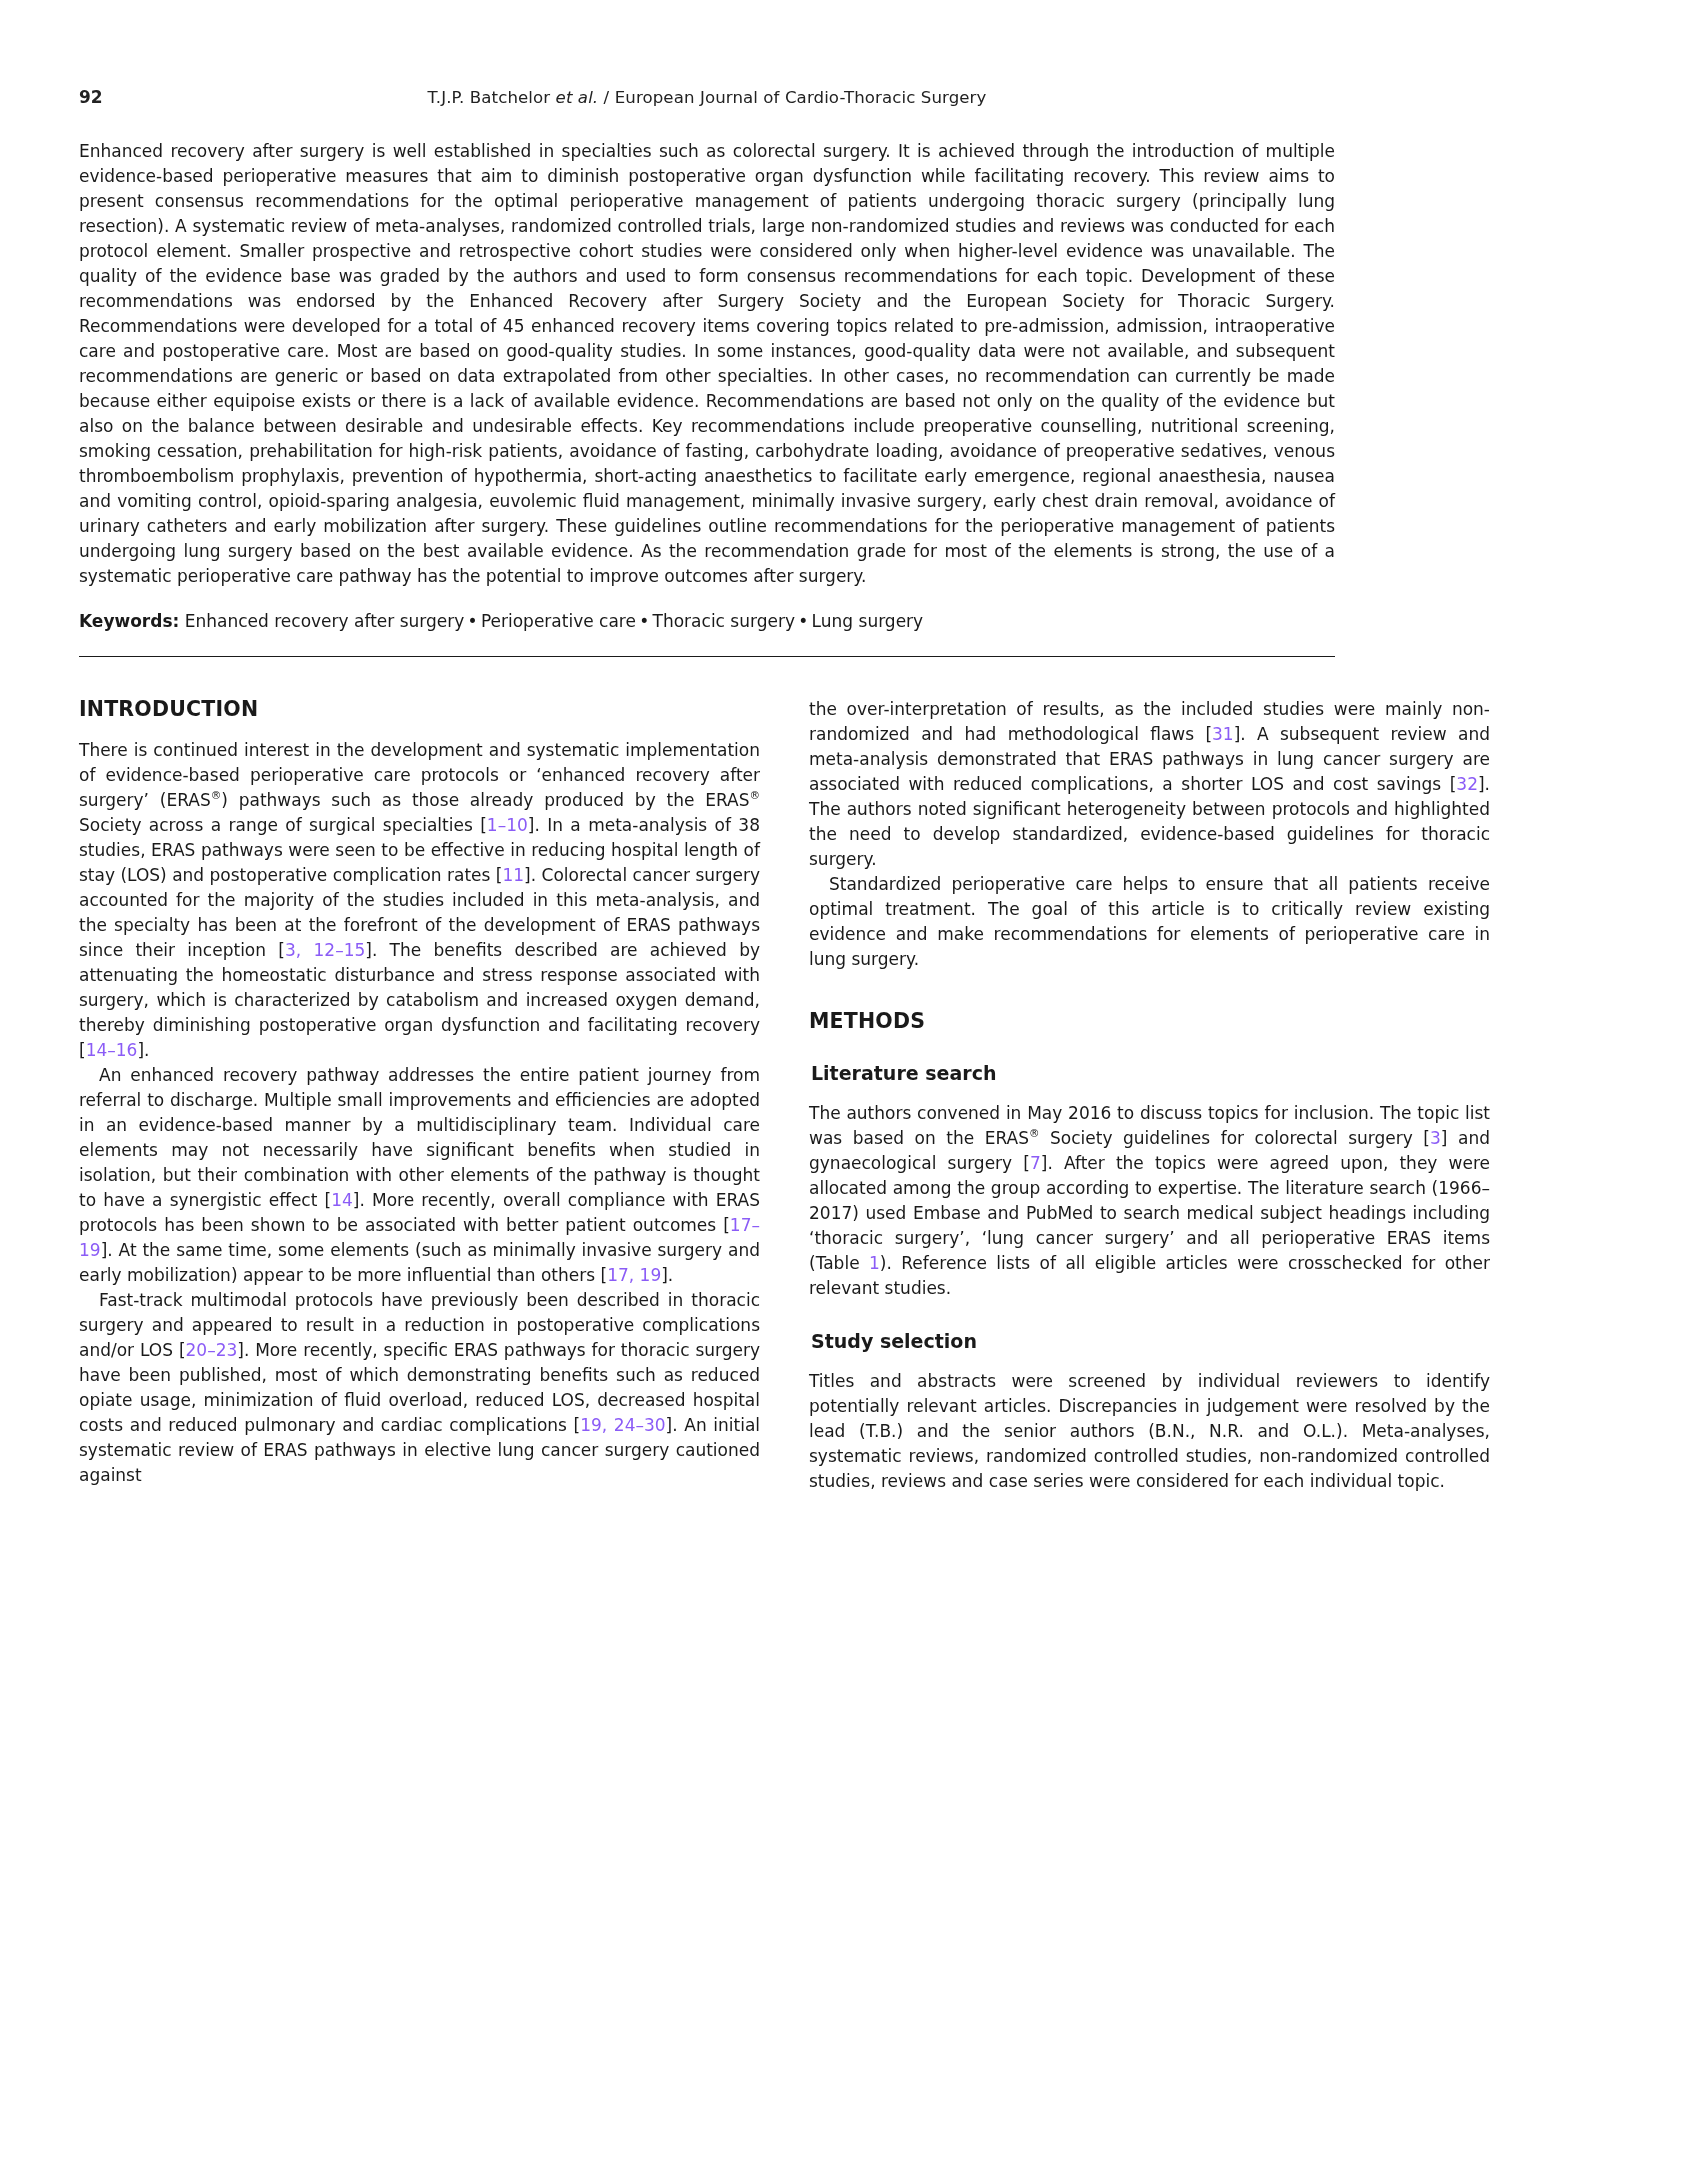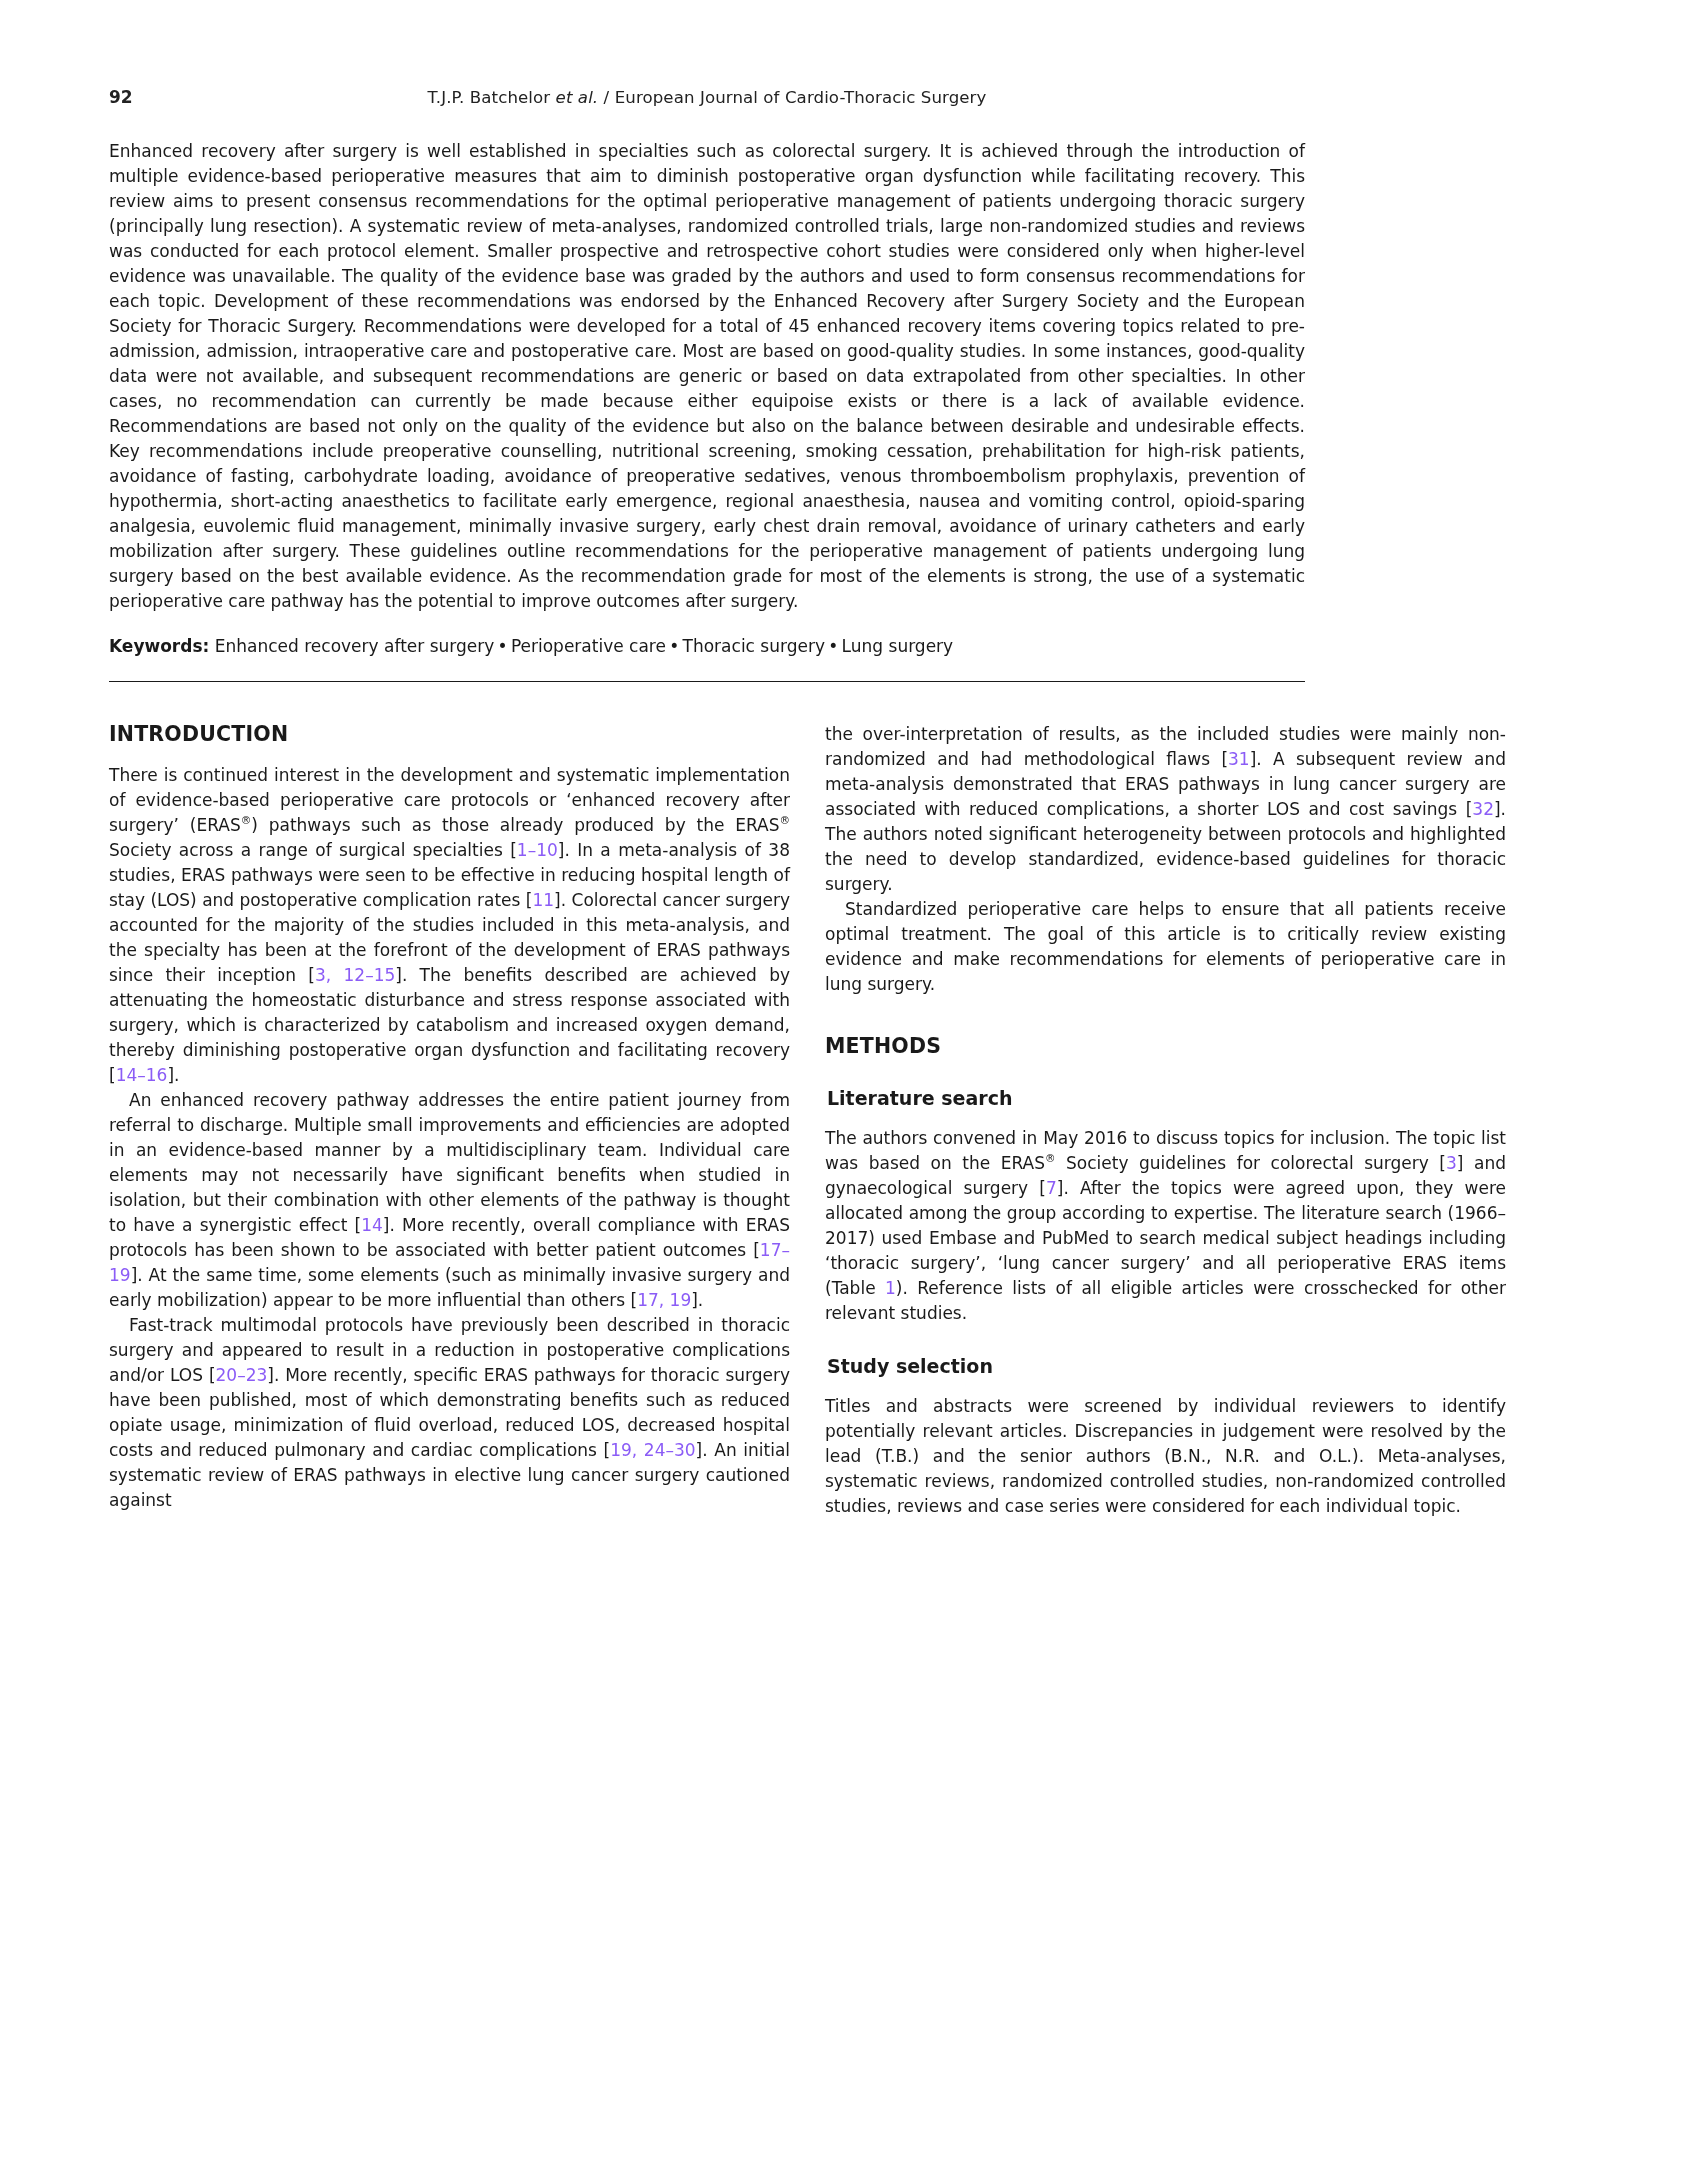--- a/index.html
+++ b/index.html
@@ -11,21 +11,21 @@
     width: 1690px;
     font-family: "DejaVu Sans", sans-serif;
     color: #1a1a1a;
   }
   .page {
     position: relative;
     width: 1414px;
     height: 2183px;
     background: #ffffff;
     box-sizing: border-box;
-    padding: 0 109px;
+    padding: 0 79px;
   }
 
   
   .running-head {
     display: flex;
     align-items: baseline;
     padding-top: 87px;
     font-size: 16.6px;
     color: #222;
   }
@@ -71,21 +71,21 @@
 
   .rule {
     border: 0;
     border-top: 1.3px solid #1a1a1a;
     margin: 22.5px 0 0 0;
   }
 
   
   .columns {
     display: flex;
-    gap: 35px;
+    gap: 49px;
     margin-top: 40px;
   }
   .col {
     width: 681px;
     flex: 0 0 auto;
   }
   h3.sec-head {
     font-size: 20.5px;
     font-weight: bold;
     margin: 0 0 17px 0;

